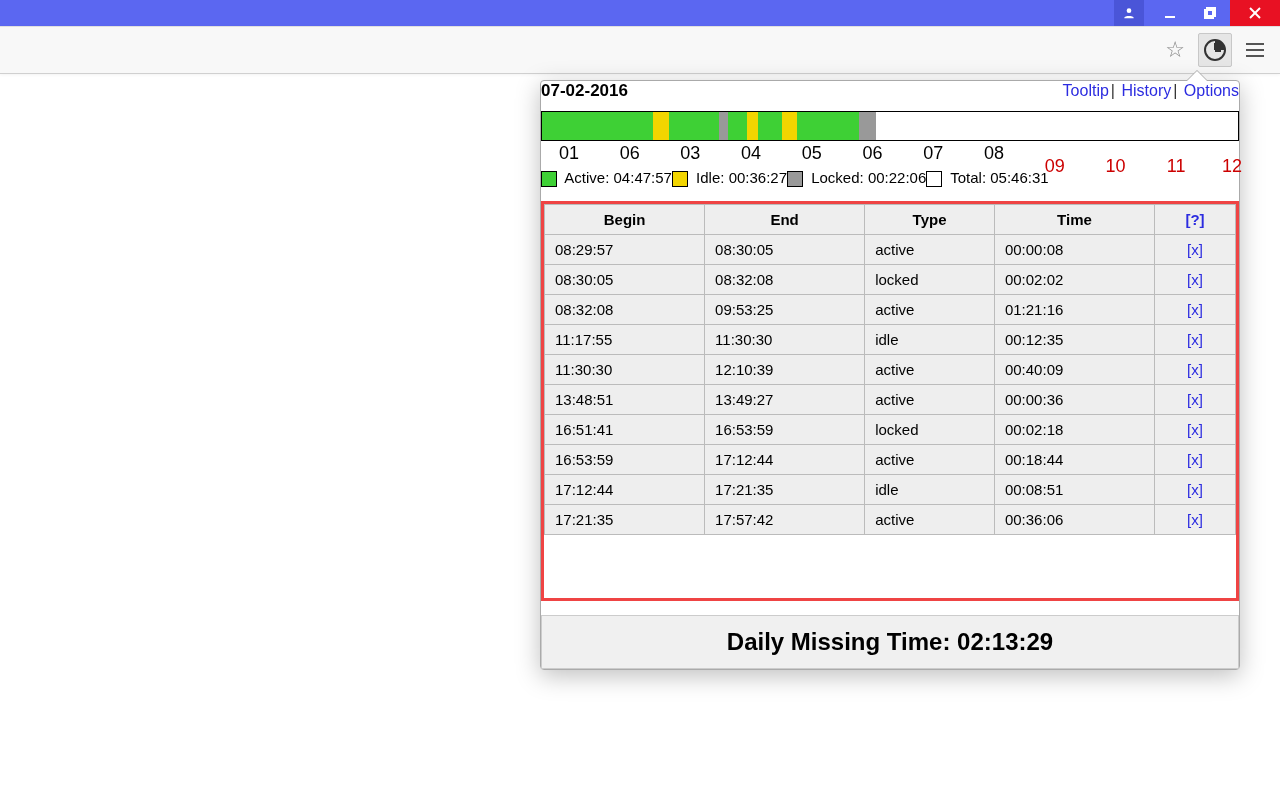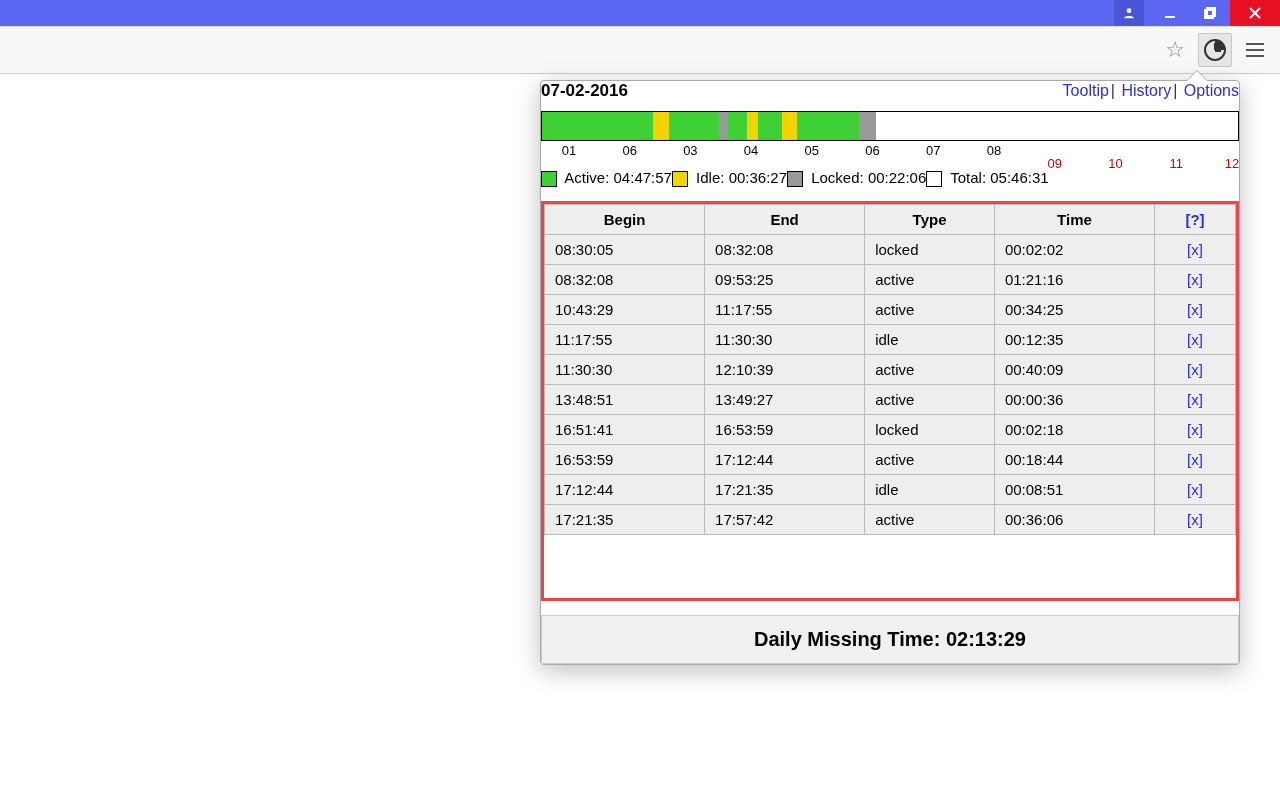--- a/index.html
+++ b/index.html
@@ -96,21 +96,21 @@
     position:relative;
     height: 30px;
     border: 1px solid #000;
     background: #fff;
     margin-bottom: 2px;
   }
   .seg { position:absolute; top:0; bottom:0;}
   .seg.active { background:#3ED035; }
   .seg.idle { background:#F2D500; }
   .seg.locked { background:#999; }
-  .ticks { display:flex; font-size:13px; margin-bottom:8px; position:relative; height:18px;}
+  .ticks { display:flex; font-size:18px; margin-bottom:8px; position:relative; height:18px;}
   .tick { position:absolute; transform:translateX(-50%);}
   .tick.red { color:#c00;margin-top:13px;}
   .legend { display:flex; align-items:center; font-size:15px; margin-bottom:14px; flex-wrap:wrap;}
   .swatch { width:16px; height:16px; border:1px solid #000; display:inline-block; vertical-align:middle; margin-right:4px;}
   .sw-active{background:#3ED035;}
   .sw-idle{background:#F2D500;}
   .sw-locked{background:#999;}
   .sw-total{background:#fff;}
   .tablewrap {
     border:3px solid #ef4444;
@@ -123,21 +123,21 @@
   th { font-weight:bold; text-align:center; background:#eee; position:sticky; top:0;}
   td.center{text-align:center;}
   .xlink { color:#2c2ce0; cursor:pointer;}
   .qlink { color:#2c2ce0; cursor:pointer;}
   .footer {
     margin-top:14px;
     border:1px solid #ccc;
     background:#f0f0f0;
     text-align:center;
     padding:12px;
-    font-size:20px;
+    font-size:24px;
     font-weight:bold;
   }
   
   .tablescroll::-webkit-scrollbar{width:14px;}
   .tablescroll::-webkit-scrollbar-thumb{background:#bfbfbf;border:1px solid #999;}
   .tablescroll::-webkit-scrollbar-track{background:#f0f0f0;}
 </style>
 </head>
 <body>
 
@@ -236,41 +236,41 @@
           <tr>
             <th>Begin</th>
             <th>End</th>
             <th>Type</th>
             <th>Time</th>
             <th><span class="qlink">[?]</span></th>
           </tr>
         </thead>
         <tbody id="tbody">
             <tr>
+              <td>08:29:57</td>
+              <td>08:30:05</td>
+              <td>active</td>
+              <td>00:00:08</td>
+              <td class="center"><span class="xlink">[x]</span></td>
+            </tr>
+            <tr>
               <td>08:30:05</td>
               <td>08:32:08</td>
               <td>locked</td>
               <td>00:02:02</td>
               <td class="center"><span class="xlink">[x]</span></td>
             </tr>
             <tr>
               <td>08:32:08</td>
               <td>09:53:25</td>
               <td>active</td>
               <td>01:21:16</td>
               <td class="center"><span class="xlink">[x]</span></td>
             </tr>
             <tr>
-              <td>10:43:29</td>
-              <td>11:17:55</td>
-              <td>active</td>
-              <td>00:34:25</td>
-              <td class="center"><span class="xlink">[x]</span></td>
-            </tr>
-            <tr>
               <td>11:17:55</td>
               <td>11:30:30</td>
               <td>idle</td>
               <td>00:12:35</td>
               <td class="center"><span class="xlink">[x]</span></td>
             </tr>
             <tr>
               <td>11:30:30</td>
               <td>12:10:39</td>
               <td>active</td>

